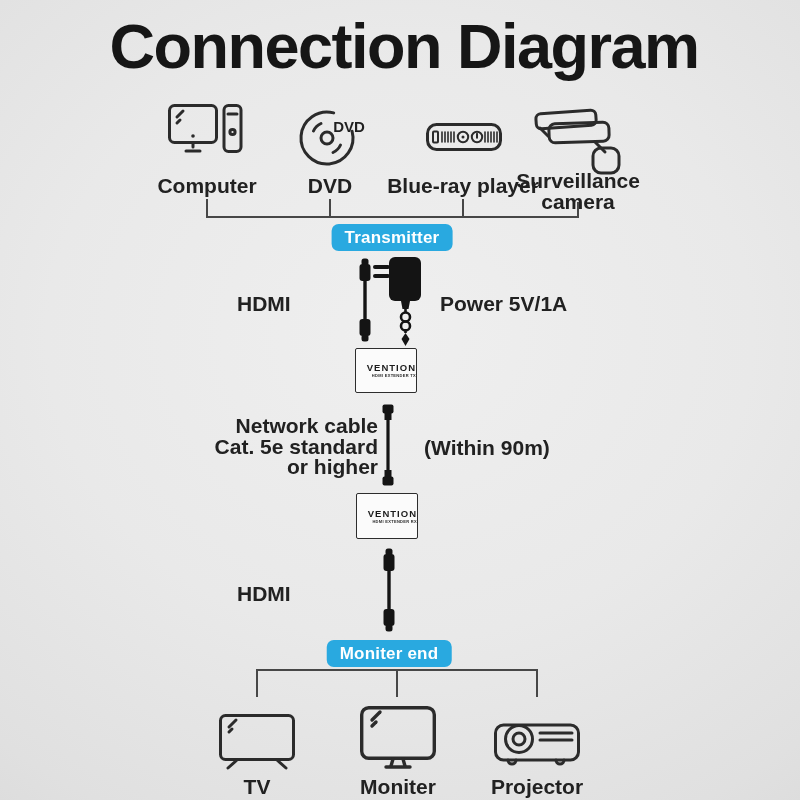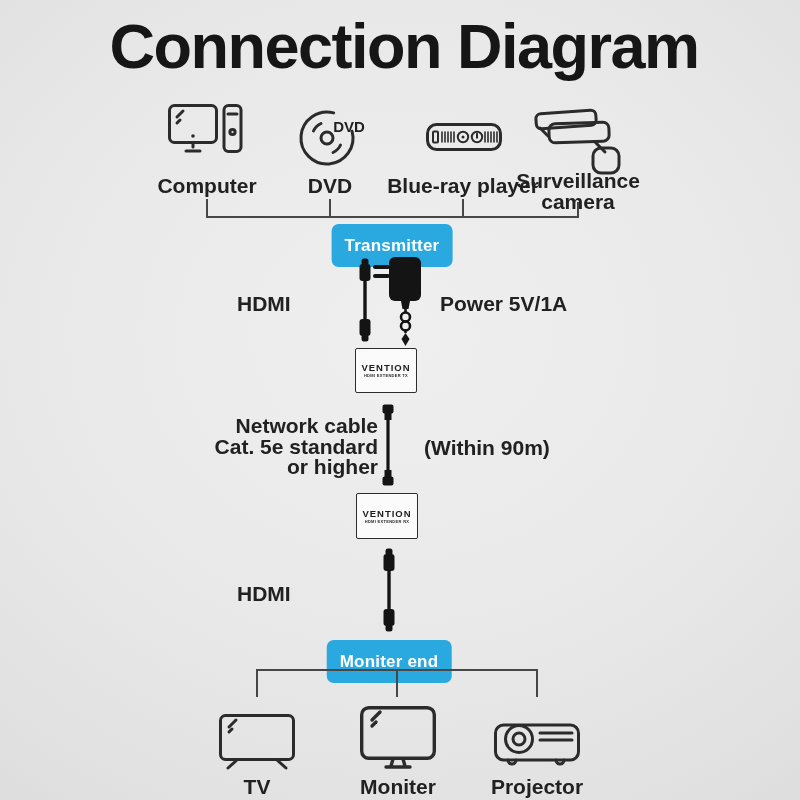--- a/index.html
+++ b/index.html
@@ -14,25 +14,25 @@
     font-size:63px;font-weight:800;letter-spacing:-1.5px;color:#161616;margin-left:8px;
   }
   .label{font-size:21px;font-weight:600;color:#212121;white-space:nowrap;}
   .dev-label{transform:translateX(-50%);text-align:center;}
   .wrap{white-space:normal;line-height:1.02;}
   .vline,.hline{background:#474747;}
   .badge{
     transform:translateX(-50%);
     background:#29a9e0;color:#ffffff;
     font-size:17px;font-weight:700;letter-spacing:.2px;
-    padding:11px 13px;border-radius:7px;line-height:21px;white-space:nowrap;
+    padding:3px 13px;border-radius:7px;line-height:21px;white-space:nowrap;
   }
   .vbox{
     background:#fbfbfb;border:1.5px solid #2d2d2d;border-radius:2px;
-    display:flex;flex-direction:column;align-items:center;justify-content:center;
+    display:flex;flex-direction:column;align-items:flex-end;justify-content:center;
     box-sizing:border-box;
   }
   .vbrand{font-size:9.5px;font-weight:800;letter-spacing:1px;color:#1c1c1c;line-height:10px;}
   .vmodel{font-size:4px;font-weight:700;letter-spacing:.3px;color:#2a2a2a;line-height:5px;}
   .right{text-align:left;}
   .center{text-align:right;}
   svg{display:block;}
   .ico{stroke:#2b2b2b;fill:none;stroke-linecap:round;stroke-linejoin:round;}
 </style>
 </head>

